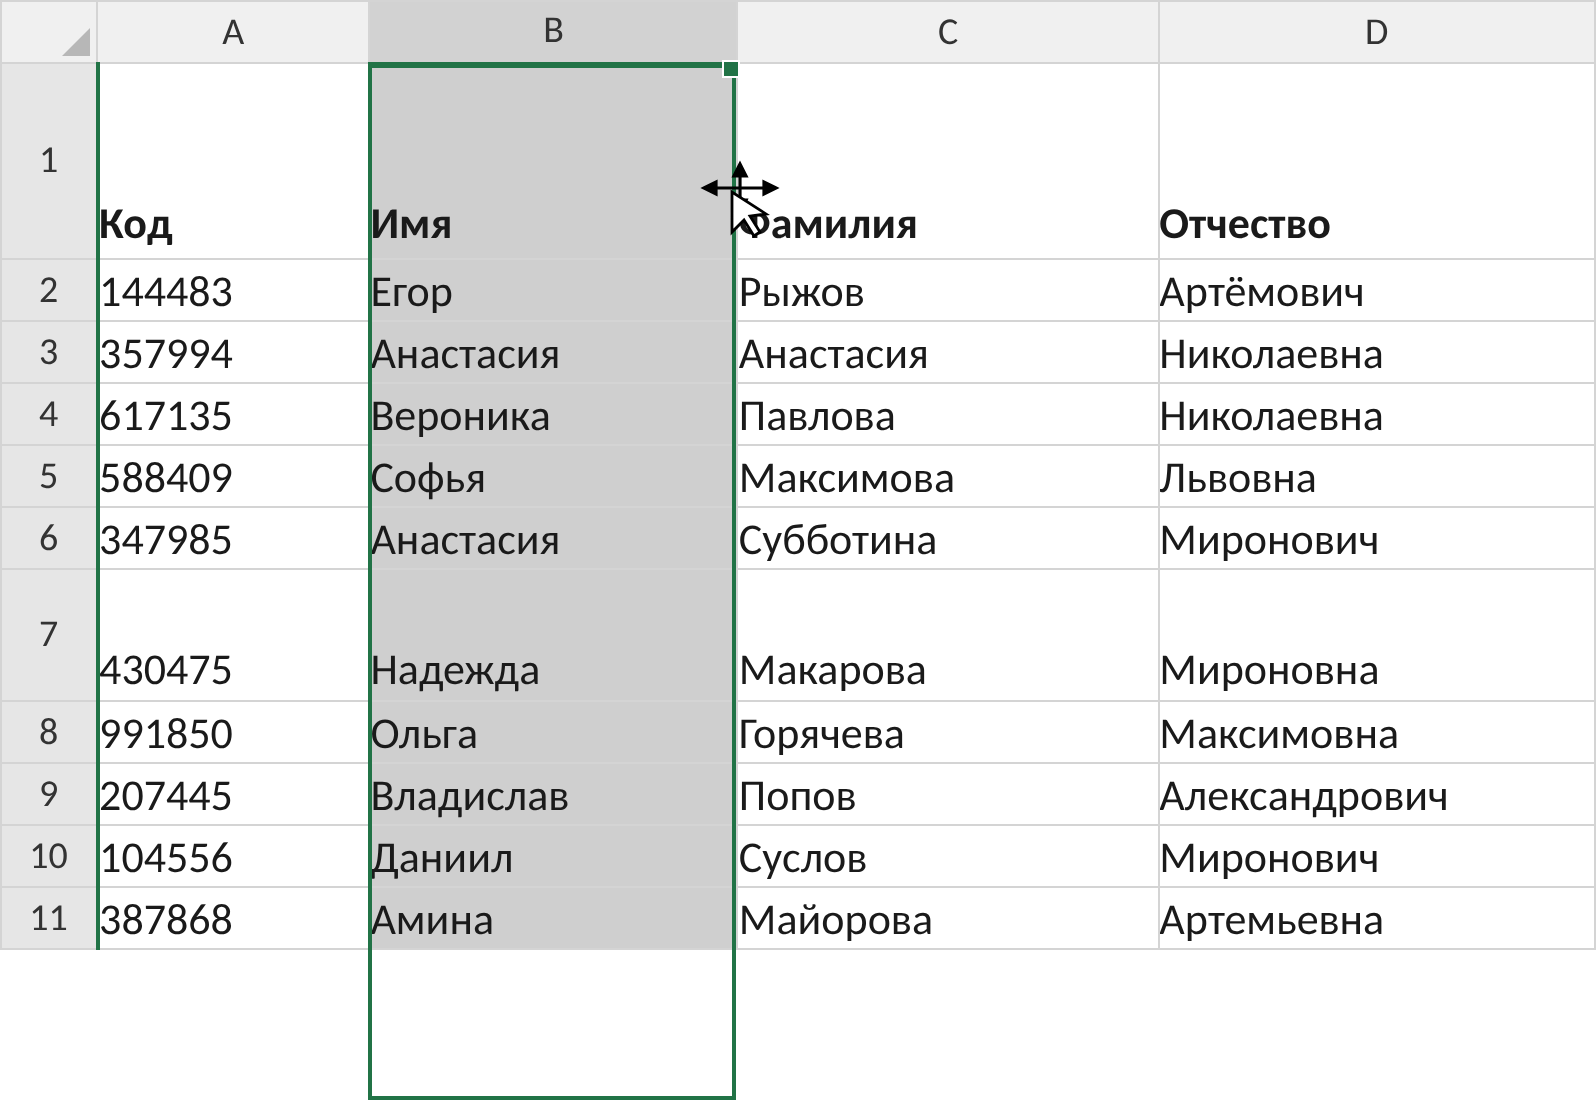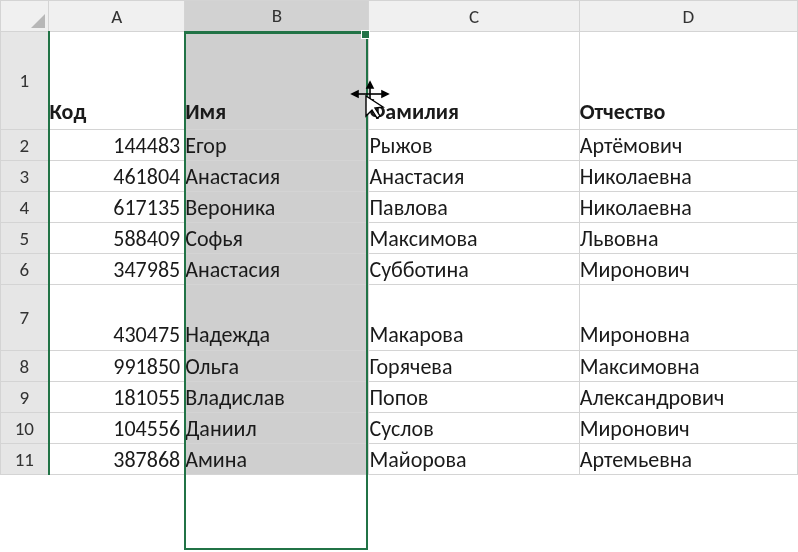--- a/index.html
+++ b/index.html
@@ -65,21 +65,20 @@
   .rowhdr.touched {
     background: #e6e6e6;
     border-right: 2px solid #217346;
   }
   .cell {
     font-size: 22px;
     color: #1a1a1a;
     padding: 0 4px 0 6px;
   }
   .cell.num {
-    text-align: right;
     padding-right: 4px;
   }
   .cell.hdr {
     font-weight: 700;
   }
   .cell.selcol {
     background: #cfcfcf;
   }
   .row1 .cell, .row1 { height: 98px; }
   .row1 .cell.hdr { vertical-align: bottom; padding-bottom: 4px; }
@@ -152,21 +151,21 @@
 
   <tr>
     <th class="rowhdr touched">2</th>
     <td class="cell num">144483</td>
     <td class="cell selcol">Егор</td>
     <td class="cell">Рыжов</td>
     <td class="cell">Артёмович</td>
   </tr>
   <tr>
     <th class="rowhdr touched">3</th>
-    <td class="cell num">461804</td>
+    <td class="cell num">357994</td>
     <td class="cell selcol">Анастасия</td>
     <td class="cell">Анастасия</td>
     <td class="cell">Николаевна</td>
   </tr>
   <tr>
     <th class="rowhdr touched">4</th>
     <td class="cell num">617135</td>
     <td class="cell selcol">Вероника</td>
     <td class="cell">Павлова</td>
     <td class="cell">Николаевна</td>
@@ -194,21 +193,21 @@
   </tr>
   <tr>
     <th class="rowhdr touched">8</th>
     <td class="cell num">991850</td>
     <td class="cell selcol">Ольга</td>
     <td class="cell">Горячева</td>
     <td class="cell">Максимовна</td>
   </tr>
   <tr>
     <th class="rowhdr touched">9</th>
-    <td class="cell num">181055</td>
+    <td class="cell num">207445</td>
     <td class="cell selcol">Владислав</td>
     <td class="cell">Попов</td>
     <td class="cell">Александрович</td>
   </tr>
   <tr>
     <th class="rowhdr touched">10</th>
     <td class="cell num">104556</td>
     <td class="cell selcol">Даниил</td>
     <td class="cell">Суслов</td>
     <td class="cell">Миронович</td>

